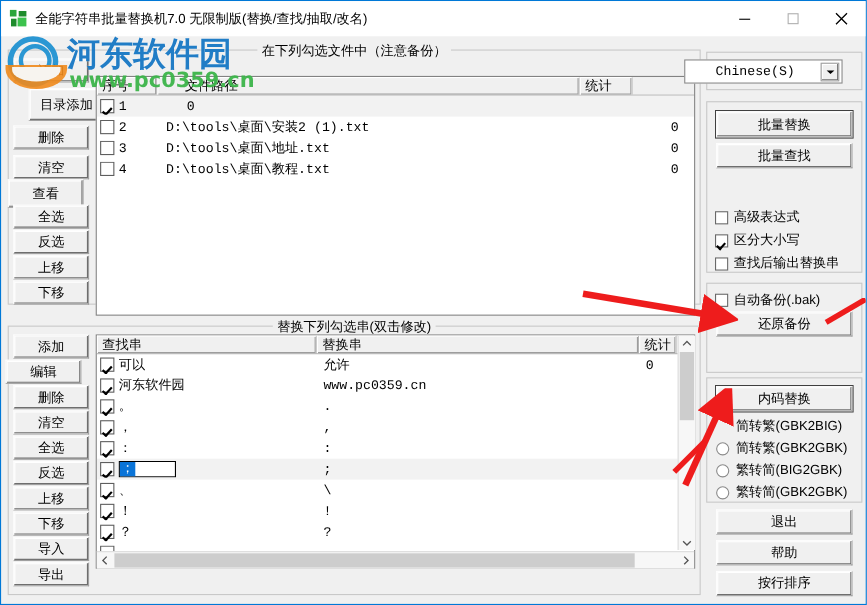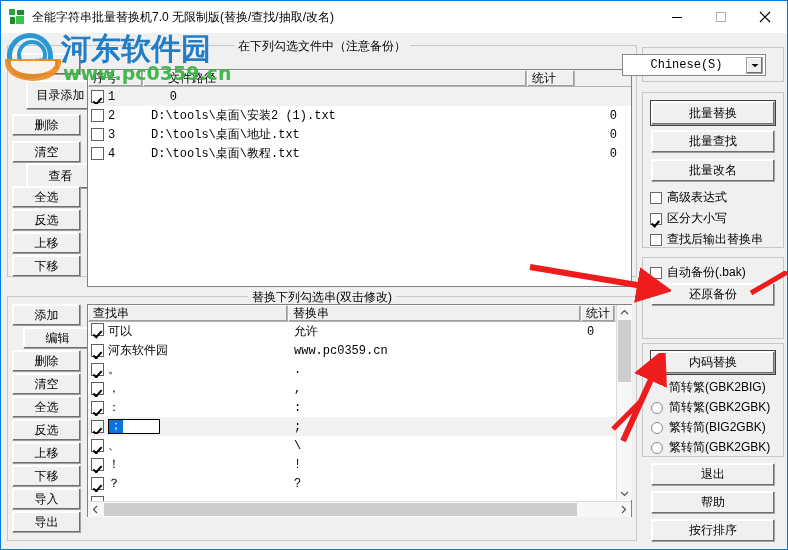--- a/index.html
+++ b/index.html
@@ -241,21 +241,21 @@
 
   <div class="groupbox" style="left:6px;top:44px;width:630px;height:232px;">
     <div class="gb-title center">在下列勾选文件中（注意备份）</div>
   </div>
 
   <div id="file-buttons">
       <div class="btn" style="position: absolute; left: 11px; top: 52px; width: 69px; height: 22px;">添加</div>
       <div class="btn" style="position: absolute; left: 25px; top: 79px; width: 69px; height: 30px;">目录添加</div>
       <div class="btn" style="position: absolute; left: 11px; top: 113px; width: 69px; height: 22px;">删除</div>
       <div class="btn" style="position: absolute; left: 11px; top: 140px; width: 69px; height: 22px;">清空</div>
-      <div class="btn" style="position: absolute; left: 25px; top: 162px; width: 69px; height: 26px;">查看</div>
+      <div class="btn" style="position: absolute; left: 6px; top: 162px; width: 69px; height: 26px;">查看</div>
       <div class="btn" style="position: absolute; left: 11px; top: 185px; width: 69px; height: 22px;">全选</div>
       <div class="btn" style="position: absolute; left: 11px; top: 208px; width: 69px; height: 22px;">反选</div>
       <div class="btn" style="position: absolute; left: 11px; top: 231px; width: 69px; height: 22px;">上移</div>
       <div class="btn" style="position: absolute; left: 11px; top: 254px; width: 69px; height: 22px;">下移</div>
     </div>
 
   <div class="lv" style="left:86px;top:68px;width:545px;height:218px;">
     <div class="lv-head">
       <div class="hc" style="width:55px;">序号</div>
       <div class="hc" style="width:384px;padding-left:24px;">文件路径</div>
@@ -295,40 +295,40 @@
         </div>
       </div>
   </div>
 
   <div class="groupbox" style="left:6px;top:295px;width:630px;height:245px;">
     <div class="gb-title center">替换下列勾选串(双击修改)</div>
   </div>
 
   <div id="replace-buttons">
       <div class="btn" style="position: absolute; left: 11px; top: 303px; width: 69px; height: 22px;">添加</div>
-      <div class="btn" style="position: absolute; left: 22px; top: 326px; width: 69px; height: 22px;">编辑</div>
+      <div class="btn" style="position: absolute; left: 4px; top: 326px; width: 69px; height: 22px;">编辑</div>
       <div class="btn" style="position: absolute; left: 11px; top: 349px; width: 69px; height: 22px;">删除</div>
       <div class="btn" style="position: absolute; left: 11px; top: 372px; width: 69px; height: 22px;">清空</div>
       <div class="btn" style="position: absolute; left: 11px; top: 395px; width: 69px; height: 22px;">全选</div>
       <div class="btn" style="position: absolute; left: 11px; top: 418px; width: 69px; height: 22px;">反选</div>
       <div class="btn" style="position: absolute; left: 11px; top: 441px; width: 69px; height: 22px;">上移</div>
       <div class="btn" style="position: absolute; left: 11px; top: 464px; width: 69px; height: 22px;">下移</div>
       <div class="btn" style="position: absolute; left: 11px; top: 487px; width: 69px; height: 22px;">导入</div>
       <div class="btn" style="position: absolute; left: 11px; top: 510px; width: 69px; height: 22px;">导出</div>
     </div>
 
   <div class="lv" style="left:86px;top:303px;width:545px;height:213px;">
     <div class="lv-head">
       <div class="hc" style="width:200px;">查找串</div>
       <div class="hc" style="width:293px;">替换串</div>
       <div class="hc" style="width:34px;">统计</div>
     </div>
     <div id="replace-rows">
         <div class="lv-row">
-          <div class="lv-cell" style="width: 200px; display: flex; align-items: flex-start;">
+          <div class="lv-cell" style="width: 200px; display: flex; align-items: center;">
             <span class="rowcb on"></span>
             <span>可以</span>
           </div>
           <div class="lv-cell" style="width: 293px; padding-left: 6px;">允许</div>
           <div class="lv-cell" style="width: 34px; text-align: left; padding-left: 6px;">0</div>
         </div>
         <div class="lv-row">
           <div class="lv-cell" style="width: 200px; display: flex; align-items: center;">
             <span class="rowcb on"></span>
             <span>河东软件园</span>
@@ -447,21 +447,20 @@
     <div class="arrowbox">
       <svg width="8" height="5" viewBox="0 0 8 5">
           <path d="M0.5 1 L4 4.3 L7.5 1" fill="#000"></path>
         </svg>
     </div>
   </div>
 
   <div class="groupbox" style="left:641px;top:91px;width:142px;height:156px;"></div>
   <div class="btn default" style="position:absolute;left:650px;top:100px;width:124px;height:24px;">批量替换</div>
   <div class="btn" style="position:absolute;left:650px;top:129px;width:124px;height:23px;">批量查找</div>
-  <div class="btn" style="position:absolute;left:650px;top:158px;width:124px;height:23px;">批量改名</div>
   <div id="action-options">
       <div class="cb" style="position: absolute; left: 649px; top: 188px;">
         <span class="cbbox"></span>
         <span>高级表达式</span>
       </div>
       <div class="cb" style="position: absolute; left: 649px; top: 209px; justify-content: space-between;">
         <span class="cbbox on"></span>
         <span>区分大小写</span>
       </div>
       <div class="cb" style="position: absolute; left: 649px; top: 230px;">

